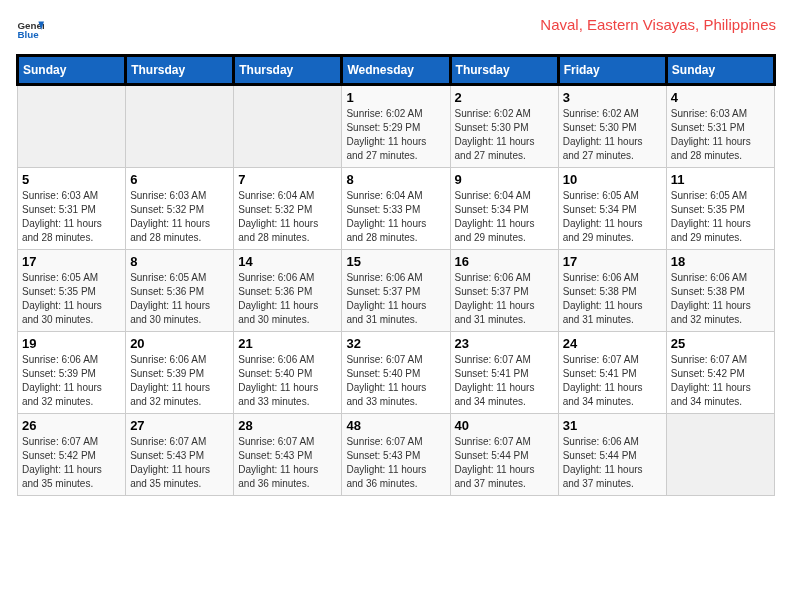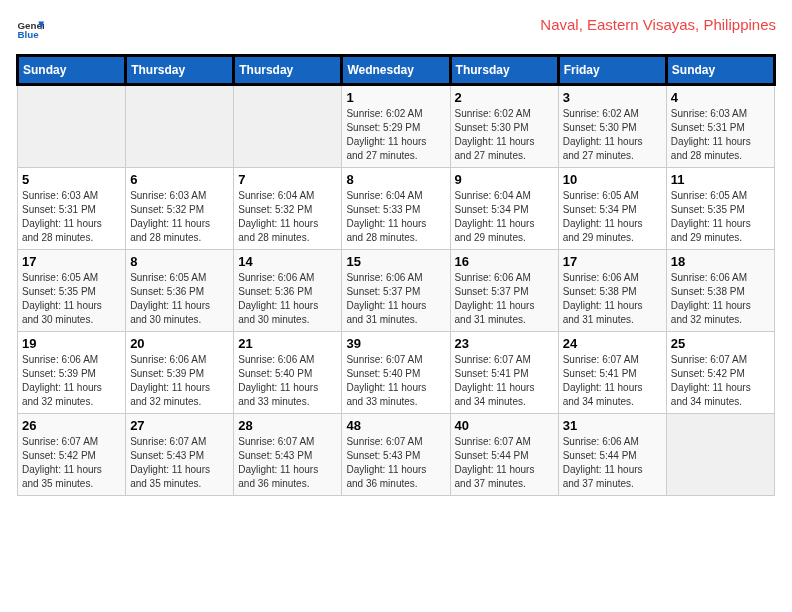--- a/index.html
+++ b/index.html
@@ -235,21 +235,21 @@
 Sunset: 5:39 PM
 Daylight: 11 hours and 32 minutes.</div>
         </td>
         <td>
           <span class="day-num">21</span>
           <div class="day-info" style="white-space: pre-line;">Sunrise: 6:06 AM
 Sunset: 5:40 PM
 Daylight: 11 hours and 33 minutes.</div>
         </td>
         <td>
-          <span class="day-num">39</span>
+          <span class="day-num">32</span>
           <div class="day-info" style="white-space: pre-line;">Sunrise: 6:07 AM
 Sunset: 5:40 PM
 Daylight: 11 hours and 33 minutes.</div>
         </td>
         <td>
           <span class="day-num">23</span>
           <div class="day-info" style="white-space: pre-line;">Sunrise: 6:07 AM
 Sunset: 5:41 PM
 Daylight: 11 hours and 34 minutes.</div>
         </td>

